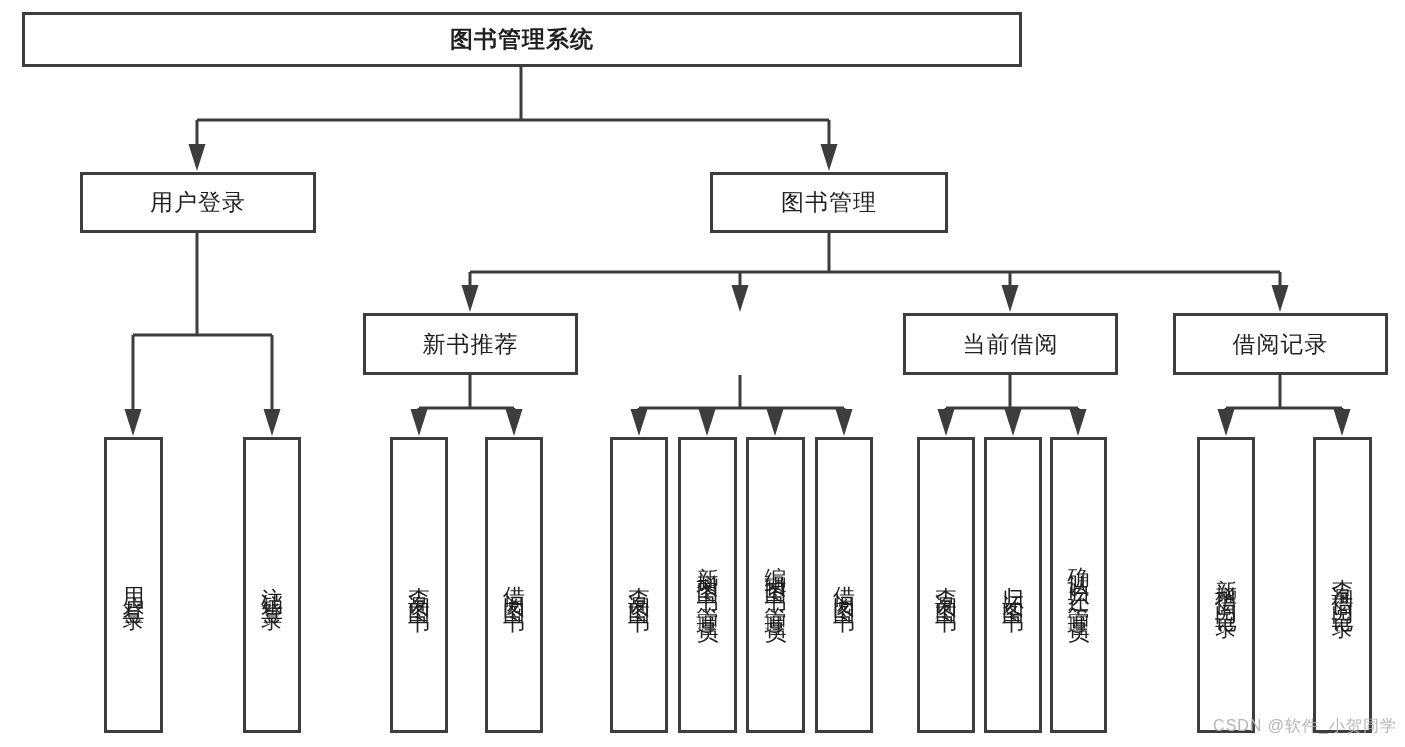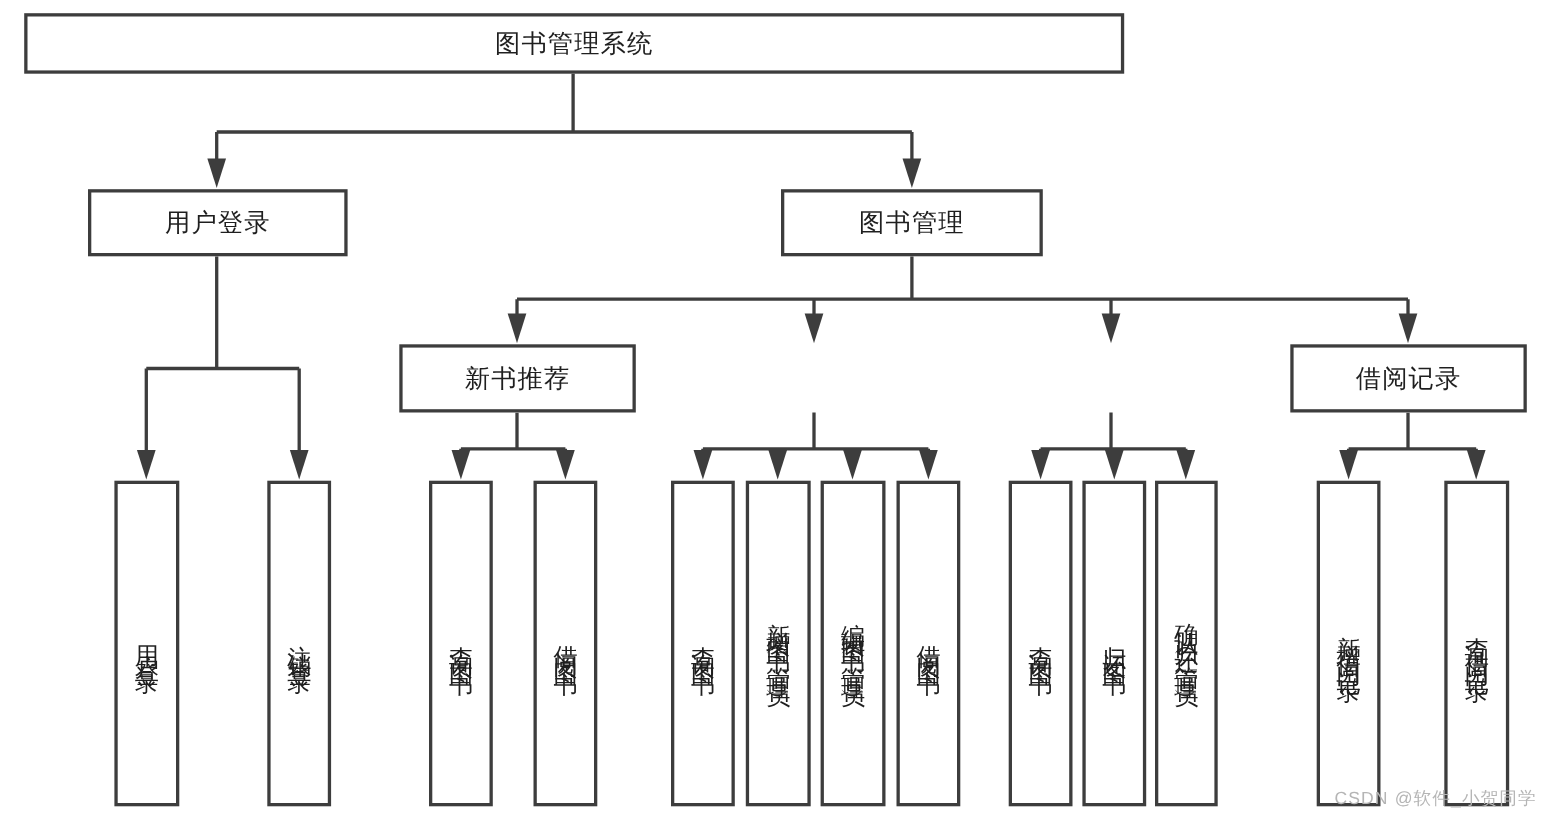--- a/index.html
+++ b/index.html
@@ -98,33 +98,36 @@
       <use href="#ah" x="775" y="436"></use>
       <use href="#ah" x="844" y="436"></use>
       <use href="#ah" x="946" y="436"></use>
       <use href="#ah" x="1013" y="436"></use>
       <use href="#ah" x="1078" y="436"></use>
       <use href="#ah" x="1226" y="436"></use>
       <use href="#ah" x="1342" y="436"></use>
     </g>
   </svg>
 
-  <div class="node h" style="left:22px; top:12px; width:1000px; height:55px;">
+  <div class="node h" style="left:22px; top:12px; width:1000px; height:55px;font-weight:bold;">
     <span>图书管理系统</span>
   </div>
 
   <div class="node h" style="left:80px; top:172px; width:236px; height:61px;">
     <span>用户登录</span>
   </div>
   <div class="node h" style="left:710px; top:172px; width:238px; height:61px;">
     <span>图书管理</span>
   </div>
 
   <div class="node h" style="left:363px; top:313px; width:215px; height:62px;">
     <span>新书推荐</span>
+  </div>
+  <div class="node h" style="left:903px; top:313px; width:215px; height:62px;">
+    <span>当前借阅</span>
   </div>
   <div class="node h" style="left:1173px; top:313px; width:215px; height:62px;">
     <span>借阅记录</span>
   </div>
 
   <div class="node leaf" style="left:104px; top:437px; width:59px; height:296px;">
     <span>用户登录</span>
   </div>
   <div class="node leaf" style="left:243px; top:437px; width:58px; height:296px;">
     <span>注销登录</span>

